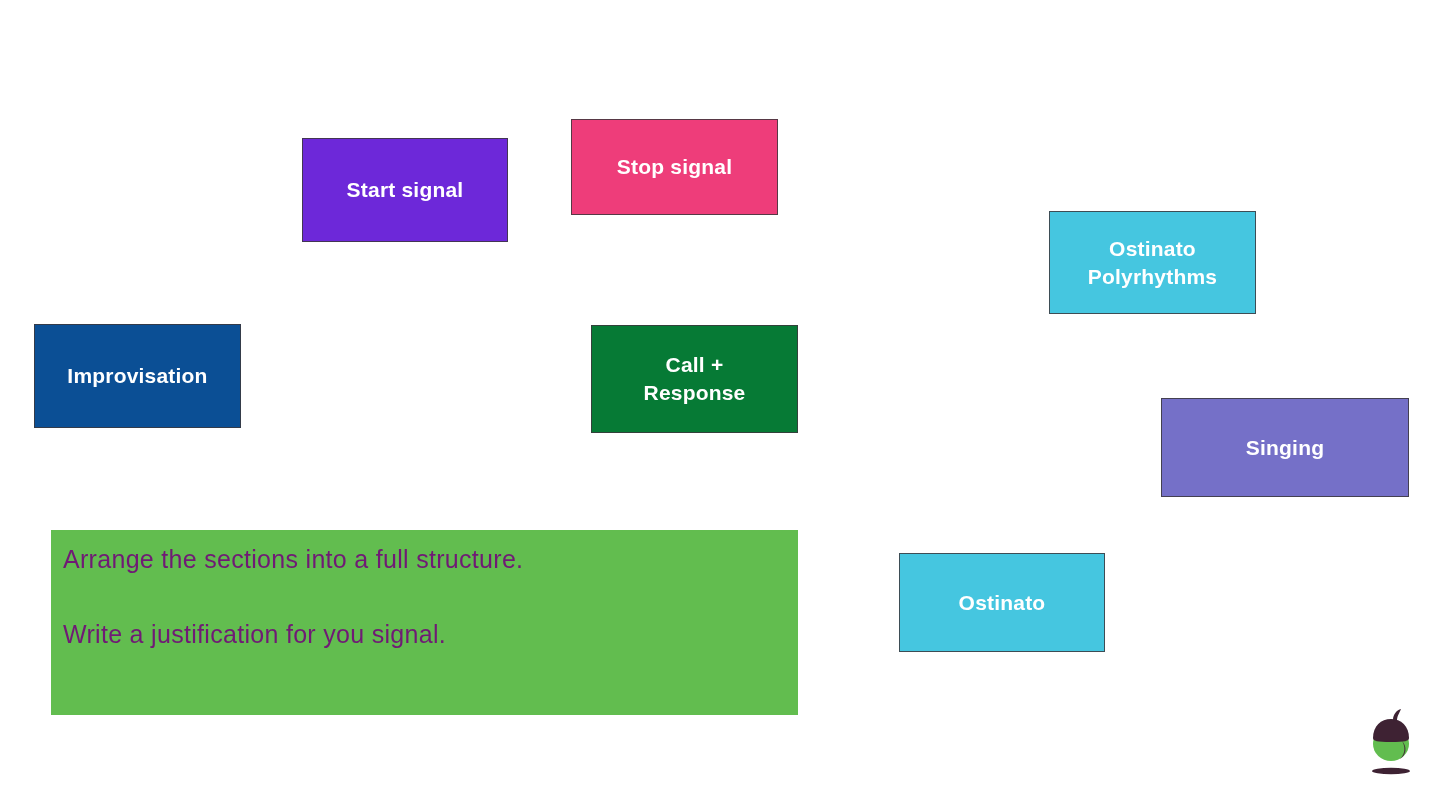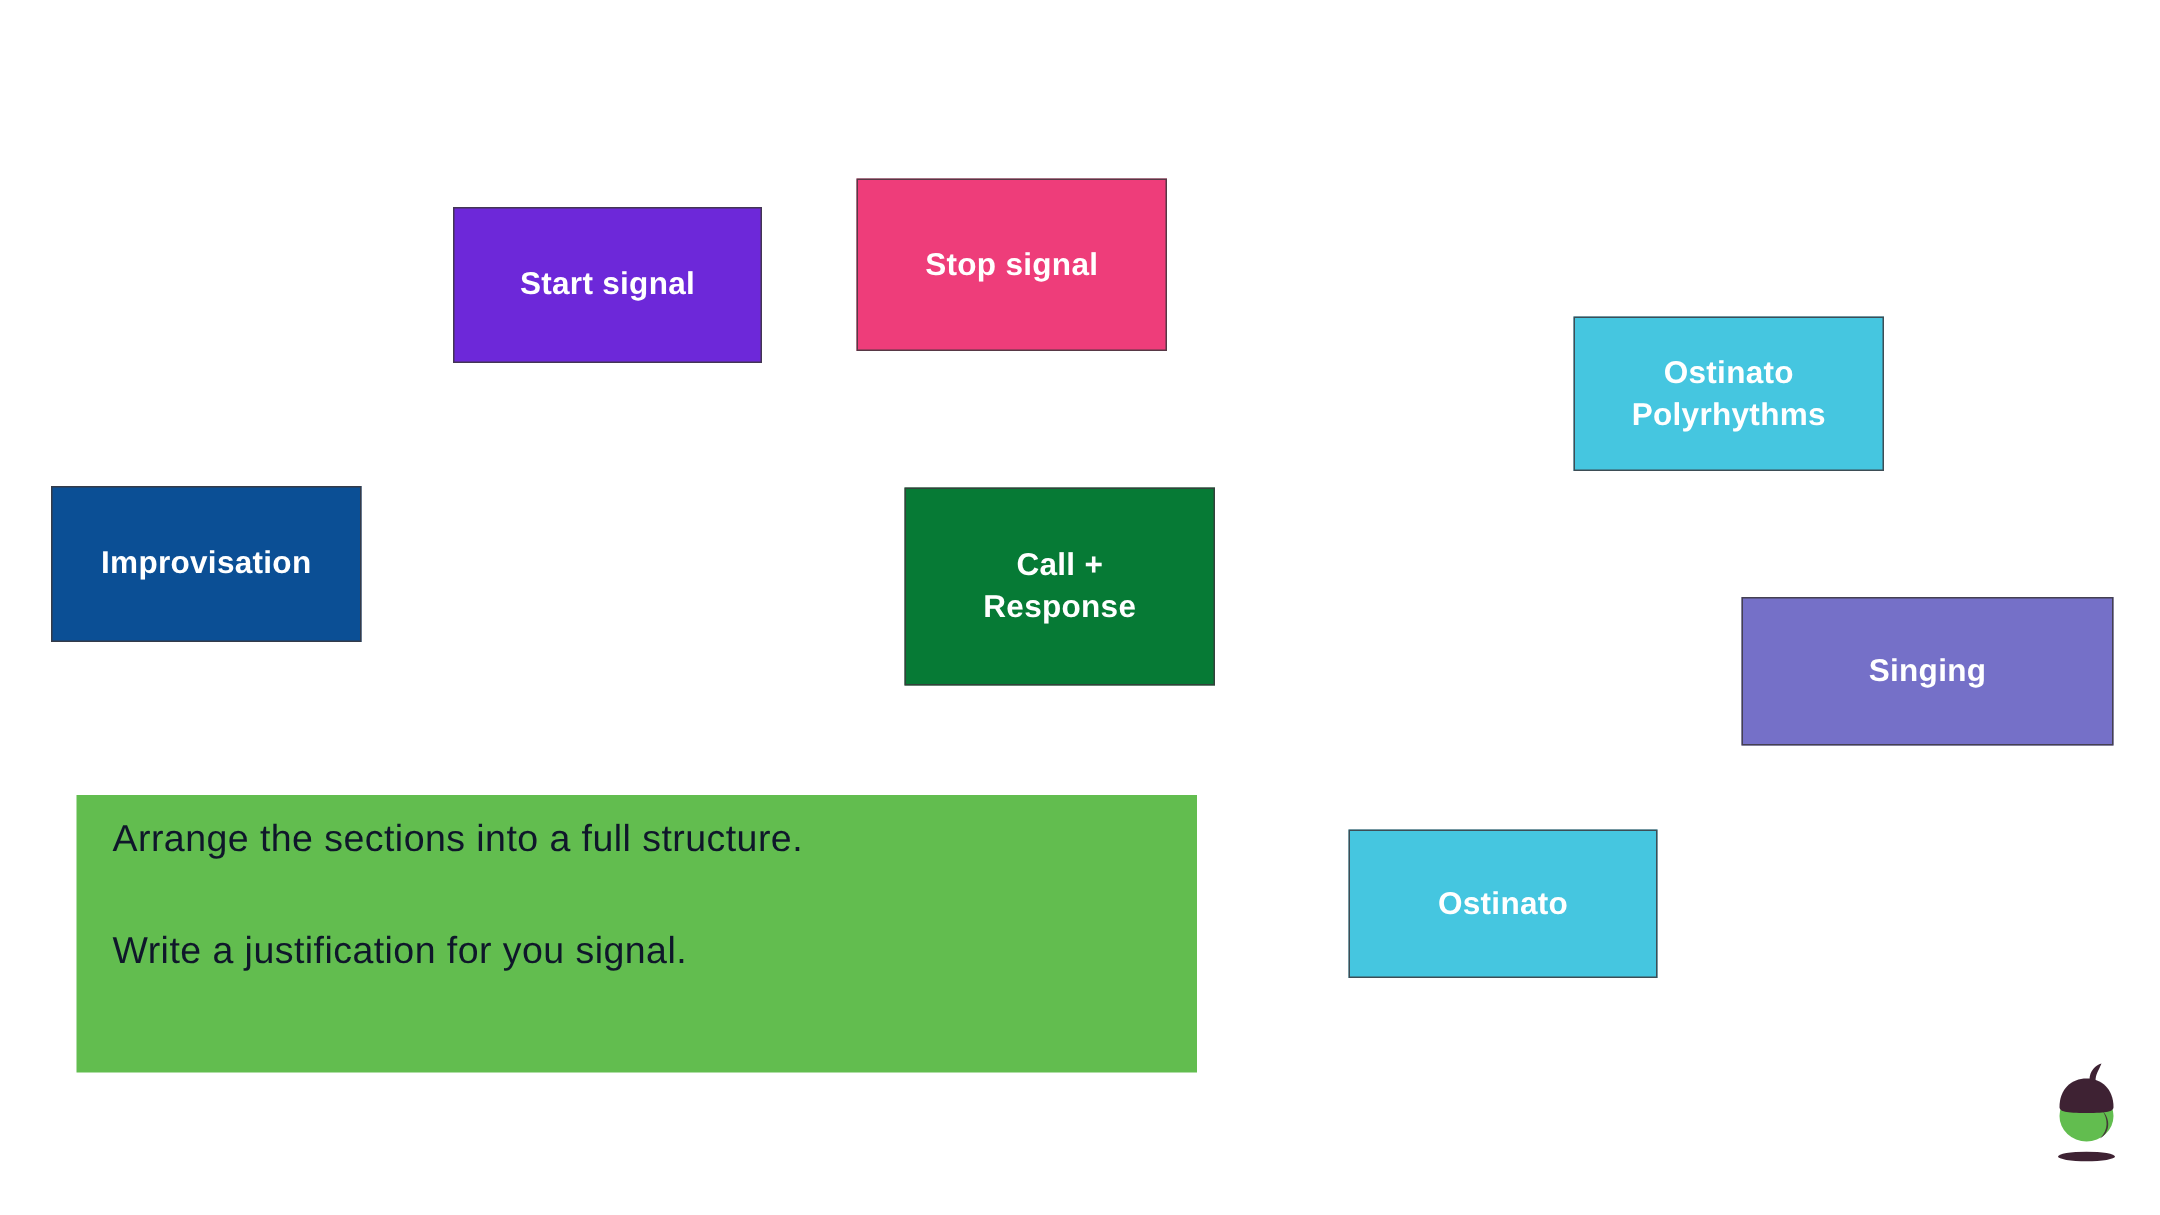--- a/index.html
+++ b/index.html
@@ -41,36 +41,35 @@
     white-space: pre-line;
     -webkit-font-smoothing: antialiased;
   }
 
   
   .card-start-signal {
     left: 302px;  top: 138px;  width: 206px;  height: 104px;
     background: #6d28d9;
   }
   .card-stop-signal {
-    left: 571px;  top: 119px;  width: 207px;  height: 115px;
+    left: 571px;  top: 119px;  width: 207px;  height: 96px;
     background: #EE3D7A;
   }
   .card-ostinato-polyrhythms {
     left: 1049px; top: 211px;  width: 207px;  height: 103px;
     background: #45C6E0;
   }
   .card-improvisation {
     left: 34px;   top: 324px;  width: 207px;  height: 104px;
     background: #0B4F95;
     text-align: center;
   }
   .card-call-response {
-    left: 591px;  top: 325px;  width: 207px;  height: 132px;
+    left: 591px;  top: 325px;  width: 207px;  height: 108px;
     background: #067A35;
-    margin-left: 12px;
   }
   .card-singing {
     left: 1161px; top: 398px;  width: 248px;  height: 99px;
     background: #7570C8;
   }
   .card-ostinato {
     left: 899px;  top: 553px;  width: 206px;  height: 99px;
     background: #45C6E0;
   }
 
@@ -79,26 +78,26 @@
     position: absolute;
     left: 51px;
     top: 530px;
     width: 747px;
     height: 185px;
     background: #62BD4F;
     box-sizing: border-box;
     padding: 14px 12px 0 12px;
   }
   .task-line {
-    color: #0f172a;
+    color: #701a75;
     font-size: 25px;
     font-weight: normal;
     line-height: 1.25;
     letter-spacing: 0.3px;
-    margin: 0 0 44px 12px;
+    margin: 0 0 44px 0;
     -webkit-font-smoothing: antialiased;
   }
   .task-line:last-child { margin-bottom: 0; }
 
   
   .logo {
     position: absolute;
     left: 1362px;
     top: 708px;
     width: 62px;

